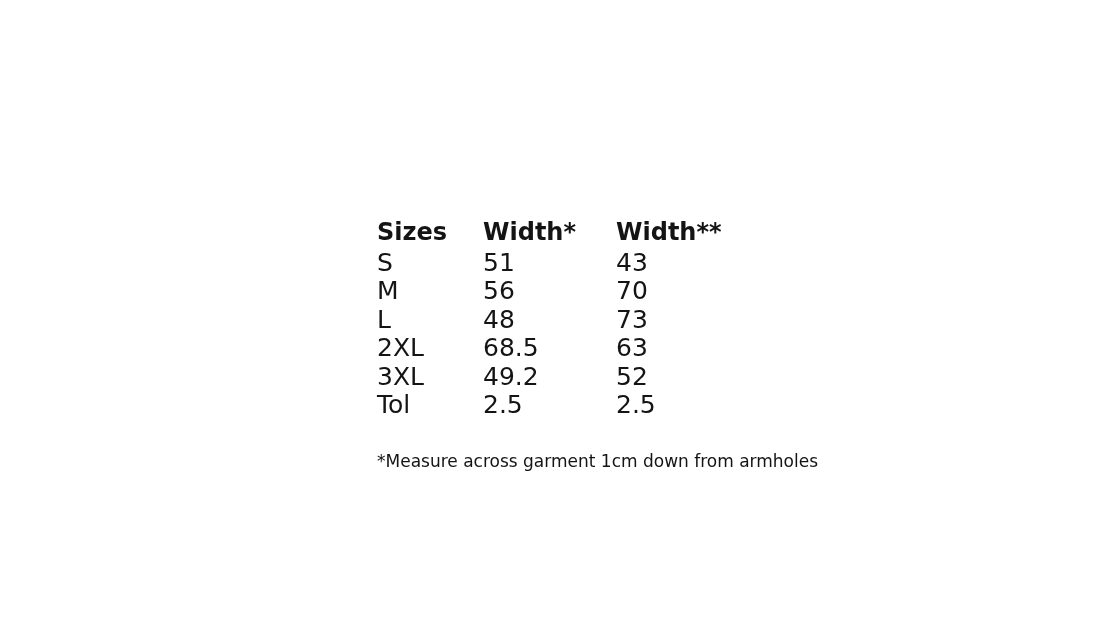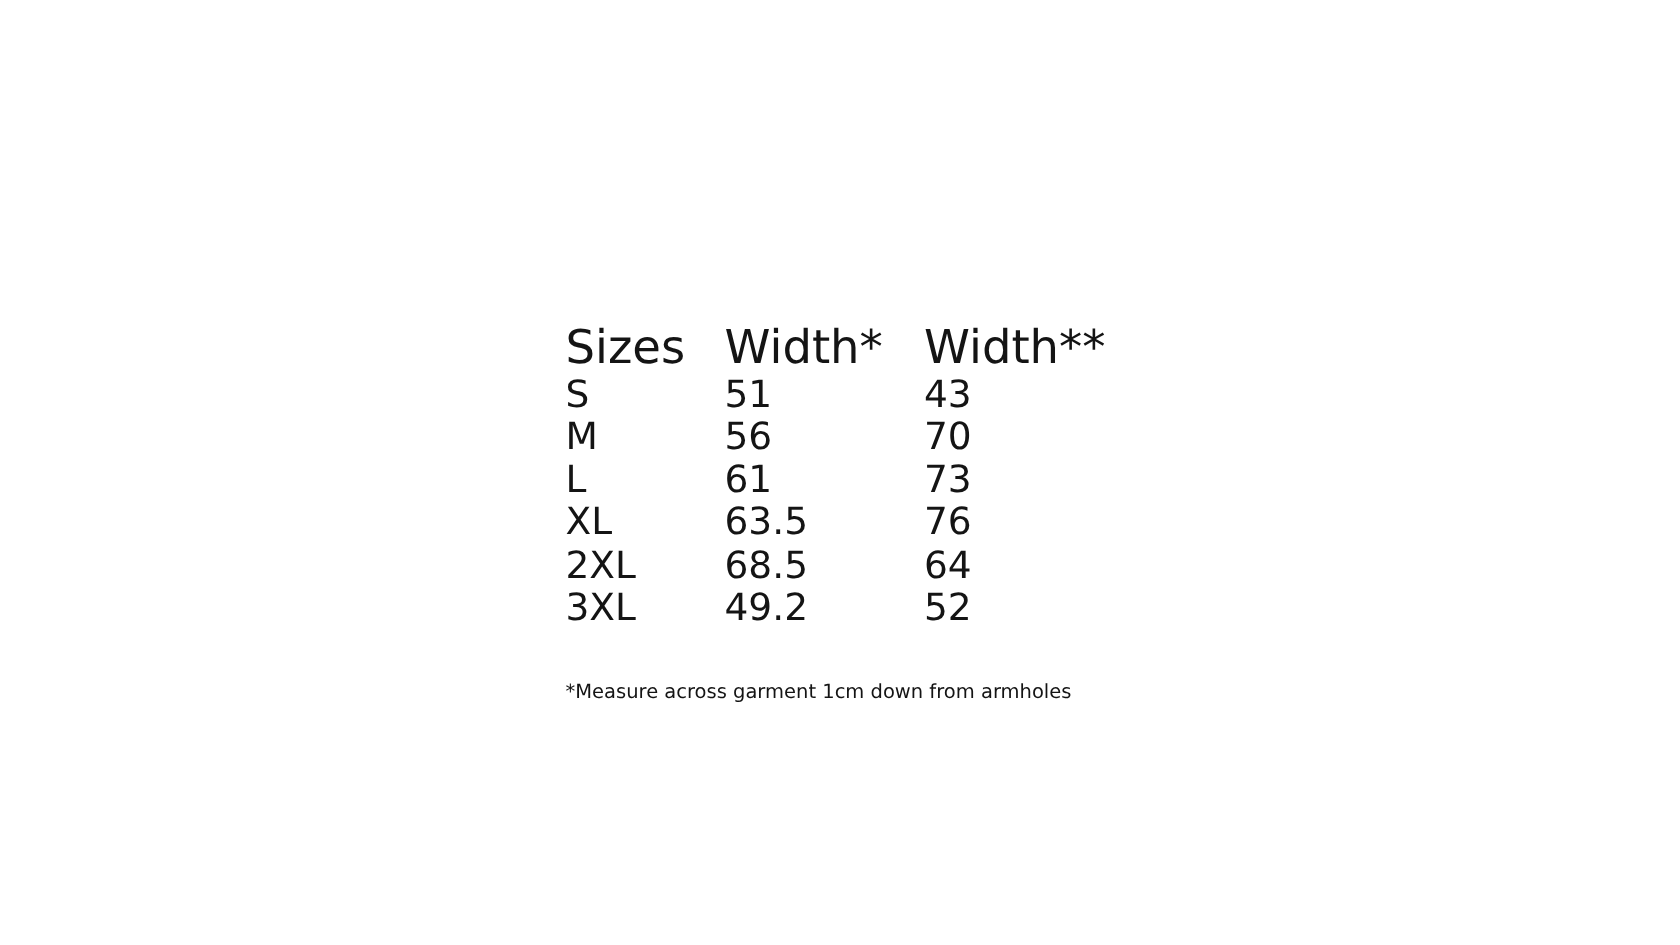--- a/index.html
+++ b/index.html
@@ -29,34 +29,34 @@
   .size-table td {
     text-align: left;
     padding: 0;
     font-size: 25px;
     line-height: 28.5px;
     font-weight: 400;
     color: #141414;
     white-space: nowrap;
   }
   .size-table th {
-    font-weight: normal;
-    font-size: 31px;
+    font-weight: bold;
+    font-size: 24px;
     padding-bottom: 2px;
   }
   .col-size { width: 106px; }
   .col-width { width: 133px; }
   .col-length { width: auto; }
   .notes {
     position: absolute;
     left: 377px;
     top: 455px;
   }
   .notes div {
-    font-size: 13px;
+    font-size: 17px;
     line-height: 13.5px;
     color: #141414;
     white-space: nowrap;
   }
 </style>
 </head>
 <body>
 
 <div class="page">
 
@@ -74,37 +74,37 @@
         <td class="col-width">51</td>
         <td class="col-length">43</td>
       </tr>
       <tr>
         <td class="col-size">M</td>
         <td class="col-width">56</td>
         <td class="col-length">70</td>
       </tr>
       <tr>
         <td class="col-size">L</td>
-        <td class="col-width">61</td>
+        <td class="col-width">48</td>
         <td class="col-length">73</td>
-      </tr>
-      <tr>
-        <td class="col-size">XL</td>
-        <td class="col-width">63.5</td>
-        <td class="col-length">76</td>
       </tr>
       <tr>
         <td class="col-size">2XL</td>
         <td class="col-width">68.5</td>
-        <td class="col-length">64</td>
+        <td class="col-length">63</td>
       </tr>
       <tr>
         <td class="col-size">3XL</td>
         <td class="col-width">49.2</td>
         <td class="col-length">52</td>
+      </tr>
+      <tr>
+        <td class="col-size">Tol</td>
+        <td class="col-width">2.5</td>
+        <td class="col-length">2.5</td>
       </tr>
     </tbody>
   </table>
 
   <div class="notes">
     <div>*Measure across garment 1cm down from armholes</div>
   </div>
 
 </div>
 

